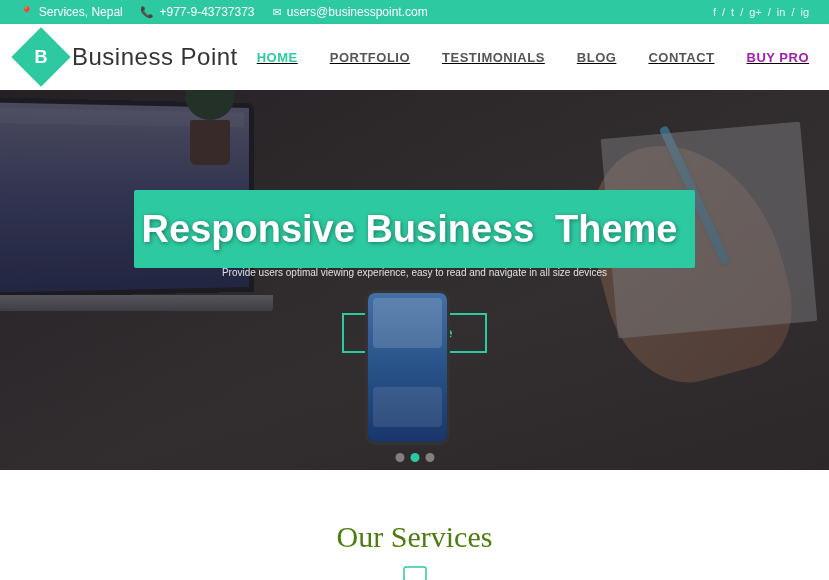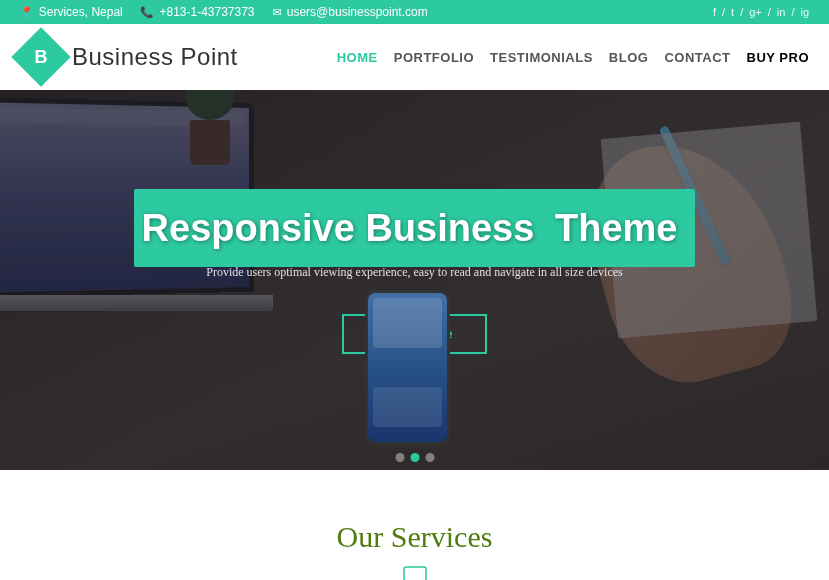--- a/index.html
+++ b/index.html
@@ -39,24 +39,24 @@
       display: flex; align-items: center; justify-content: center;
       flex-shrink: 0;
     }
     .logo-diamond-inner {
       transform: rotate(-45deg);
       color: white;
       font-weight: bold;
       font-size: 18px;
     }
     .logo-text { font-size: 24px; color: #333; font-weight: 400; letter-spacing: 0.5px; }
-    .nav { display: flex; gap: 16px; align-items: flex-end; }
+    .nav { display: flex; gap: 32px; align-items: flex-end; text-decoration: underline; }
     .nav-item { font-size: 13px; font-weight: 600; text-transform: uppercase; letter-spacing: 0.5px; text-decoration: none; color: #555; cursor: pointer; }
     .nav-item.active { color: #2dc9a0; }
-    .nav-item.buy-pro { color: #000000; }
+    .nav-item.buy-pro { color: #a21caf; }
 
     
     .hero {
       position: relative;
       width: 100%;
       height: 380px;
       overflow: hidden;
       background: #2a2a2a;
     }
     .hero-bg {
@@ -95,26 +95,25 @@
     .hero-title {
       font-size: 38px;
       font-weight: 700;
       text-shadow: 1px 1px 4px rgba(0,0,0,0.4);
       margin-bottom: 12px;
       max-width: 600px;
       line-height: 1.2;
     }
     .hero-title span { background: #2dc9a0; padding: 18px 8px; border-radius: 2px; }
     .hero-subtitle {
-      font-size: 12px;
+      font-size: 10px;
       color: rgba(255,255,255,0.85);
       margin-bottom: 32px;
       max-width: 480px;
       line-height: 1.6;
-      font-family: Liberation Serif, serif;
     }
     .hero-btn {
       background: transparent;
       border: 2px solid #2dc9a0;
       color: #2dc9a0;
       padding: 10px 32px;
       font-size: 14px;
       font-weight: 600;
       cursor: pointer;
       letter-spacing: 0.5px;
@@ -152,21 +151,21 @@
 <body>
 
 <div class="top-bar">
   <div class="top-bar-left">
     <div class="top-bar-item">
       <span class="top-bar-icon">📍</span>
       <span>Services, Nepal</span>
     </div>
     <div class="top-bar-item">
       <span class="top-bar-icon">📞</span>
-      <span>+813-1-43737373</span>
+      <span>+977-9-43737373</span>
     </div>
     <div class="top-bar-item">
       <span class="top-bar-icon">✉</span>
       <span>users@businesspoint.com</span>
     </div>
   </div>
   <div class="top-bar-right">
     <div class="social-icons">
       <a class="social-icon">f</a>
       <span class="social-icon">/</span>

